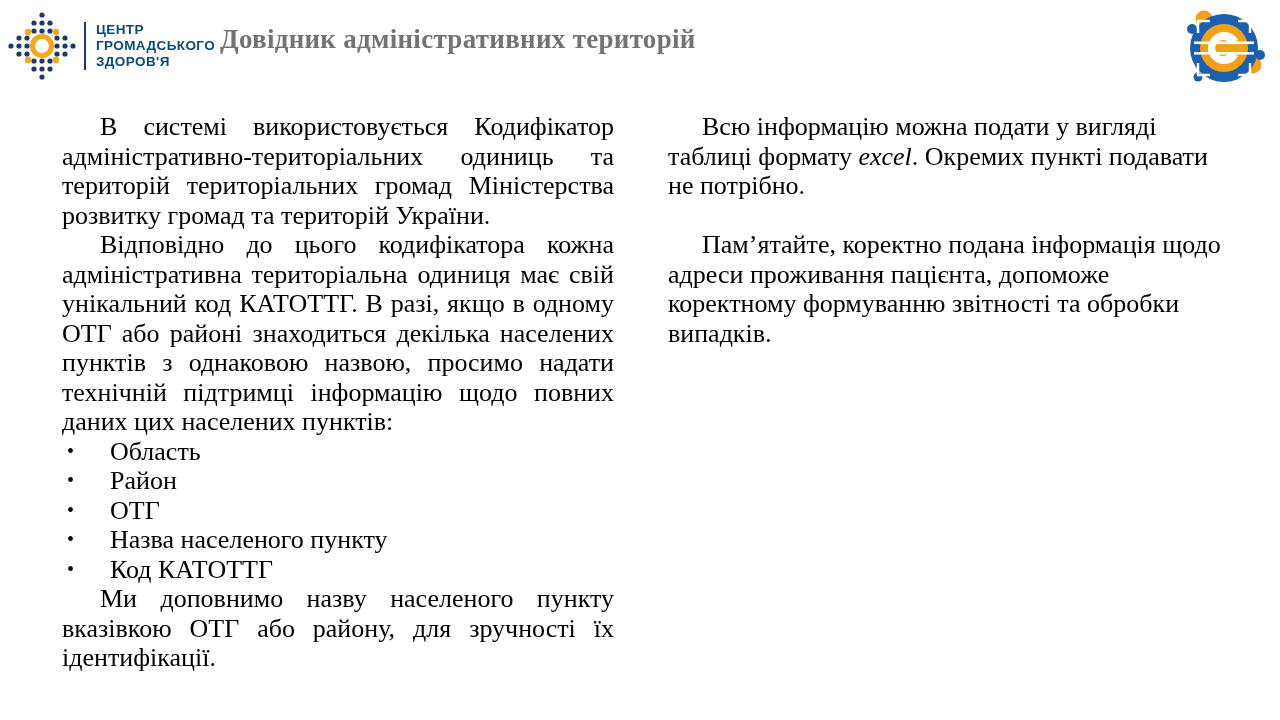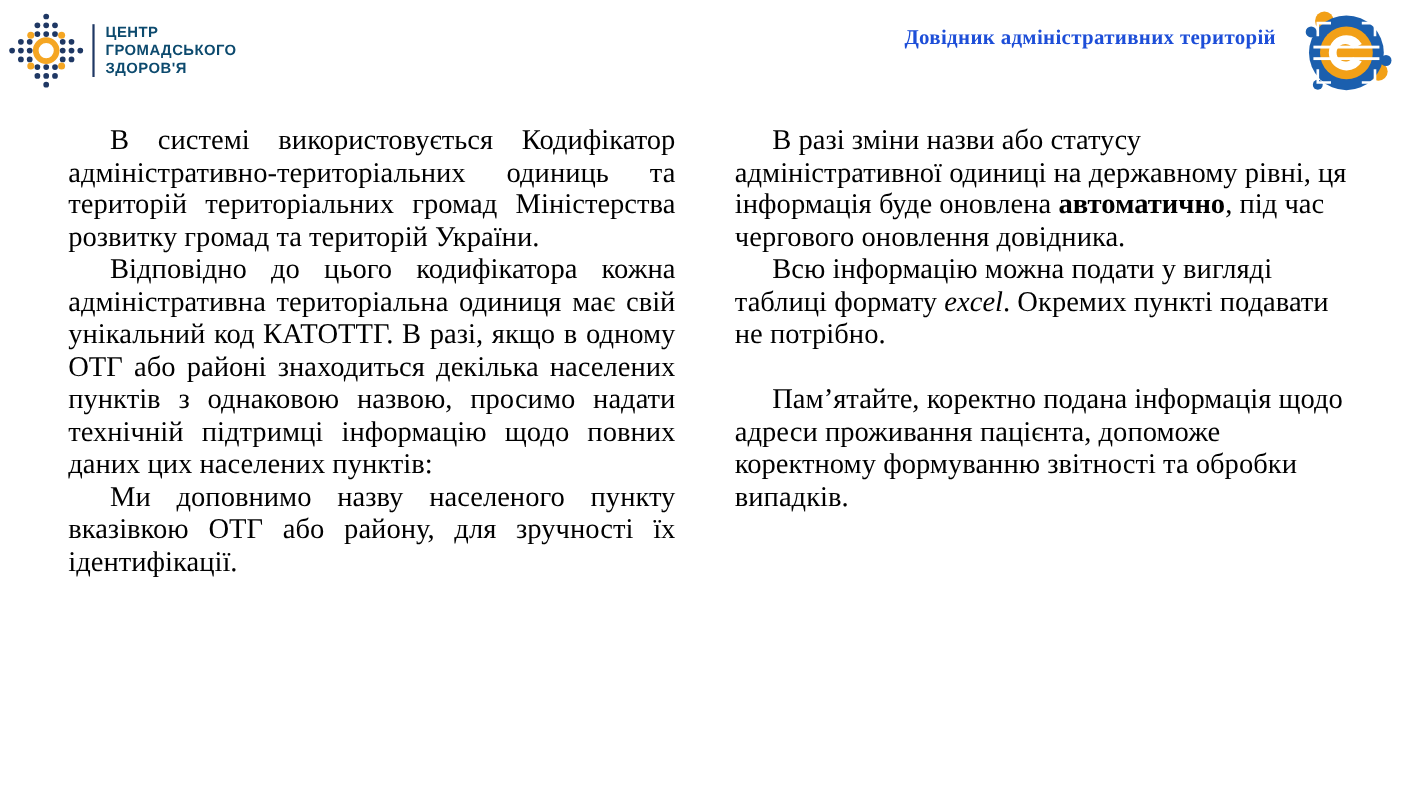--- a/index.html
+++ b/index.html
@@ -57,26 +57,26 @@
     letter-spacing: 0.4px;
     white-space: nowrap;
   }
 
   
   .slide-title {
     position: absolute;
     left: 220px;
     top: 24px;
     width: 940px;
-    text-align: right;
+    text-align: left;
     font-family: "Liberation Serif", "DejaVu Serif", serif;
     font-weight: bold;
-    font-size: 19px;
+    font-size: 27px;
     letter-spacing: 0.3px;
-    color: #1d4ed8;
+    color: #737373;
   }
 
   
   .brand-right {
     position: absolute;
     right: 8px;
     top: 3px;
     width: 96px;
     height: 90px;
   }
@@ -223,25 +223,31 @@
       <path d="M48 29 A16 16 0 1 0 48 61 A16 16 0 0 0 62 53 L54 49 A8 8 0 1 1 54 41 L62 37 A16 16 0 0 0 48 29 Z" fill="#ffffff"></path>
     </svg>
   </div>
 </div>
 
 <div class="content">
 
   <div class="col col-left">
     <p class="para">В системі використовується Кодифікатор адміністративно-територіальних одиниць та територій територіальних громад Міністерства розвитку громад та територій України.</p>
     <p class="para">Відповідно до цього кодифікатора кожна адміністративна територіальна одиниця має свій унікальний код КАТОТТГ. В разі, якщо в одному ОТГ або районі знаходиться декілька населених пунктів з однаковою назвою, просимо надати технічній підтримці інформацію щодо повних даних цих населених пунктів:</p>
+    <ul class="bullet-list">
+      <li>Область</li>
+      <li>Район</li>
+      <li>ОТГ</li>
+      <li>Назва населеного пункту</li>
+      <li>Код КАТОТТГ</li>
+    </ul>
     <p class="para">Ми доповнимо назву населеного пункту вказівкою ОТГ або району, для зручності їх ідентифікації.</p>
   </div>
 
   <div class="col col-right">
-    <p class="para"><span>В разі зміни назви або статусу адміністративної одиниці на державному рівні, ця інформація буде оновлена </span><b class="strong">автоматично</b><span>, під час чергового оновлення довідника.</span></p>
 
 
     <p class="para"><span>Всю інформацію можна подати у вигляді таблиці формату </span><i class="ital">excel</i><span>. Окремих пункті подавати не потрібно.</span></p>
 
     <div class="spacer-line"></div>
 
     <p class="para">Пам’ятайте, коректно подана інформація щодо адреси проживання пацієнта, допоможе коректному формуванню звітності та обробки випадків.</p>
   </div>
 
 </div>

